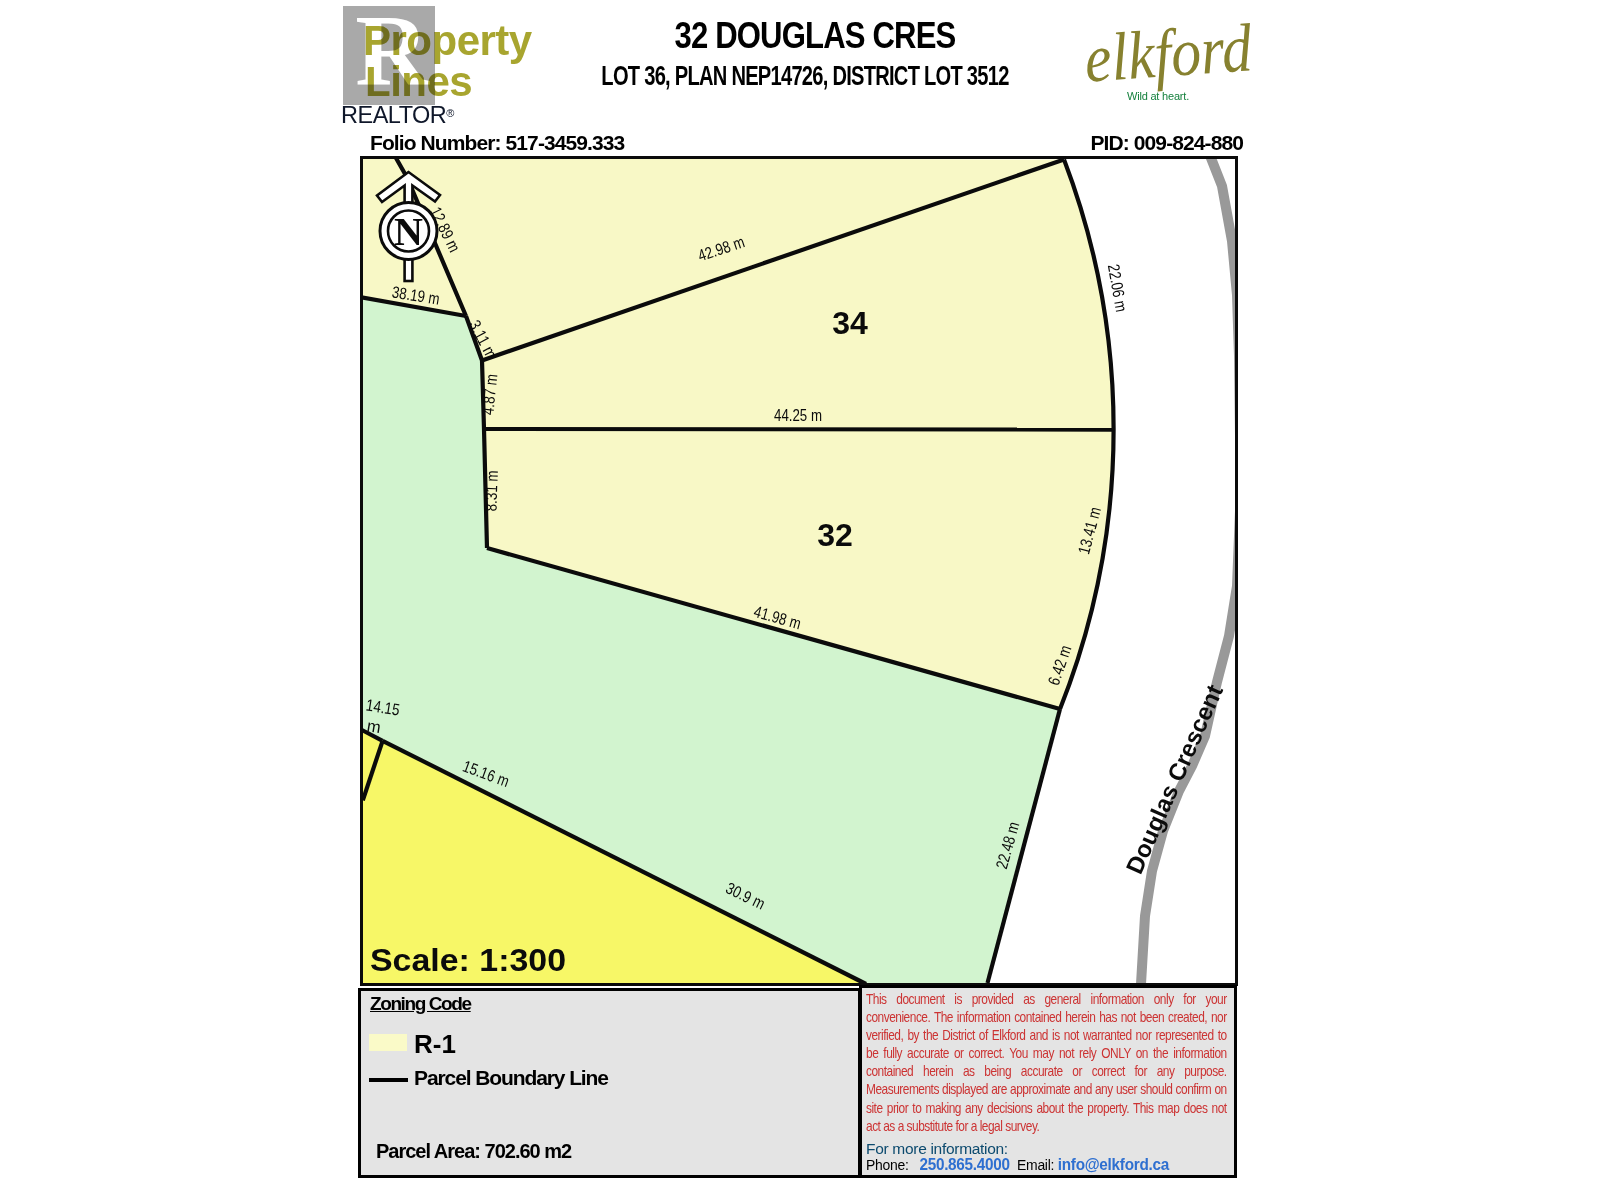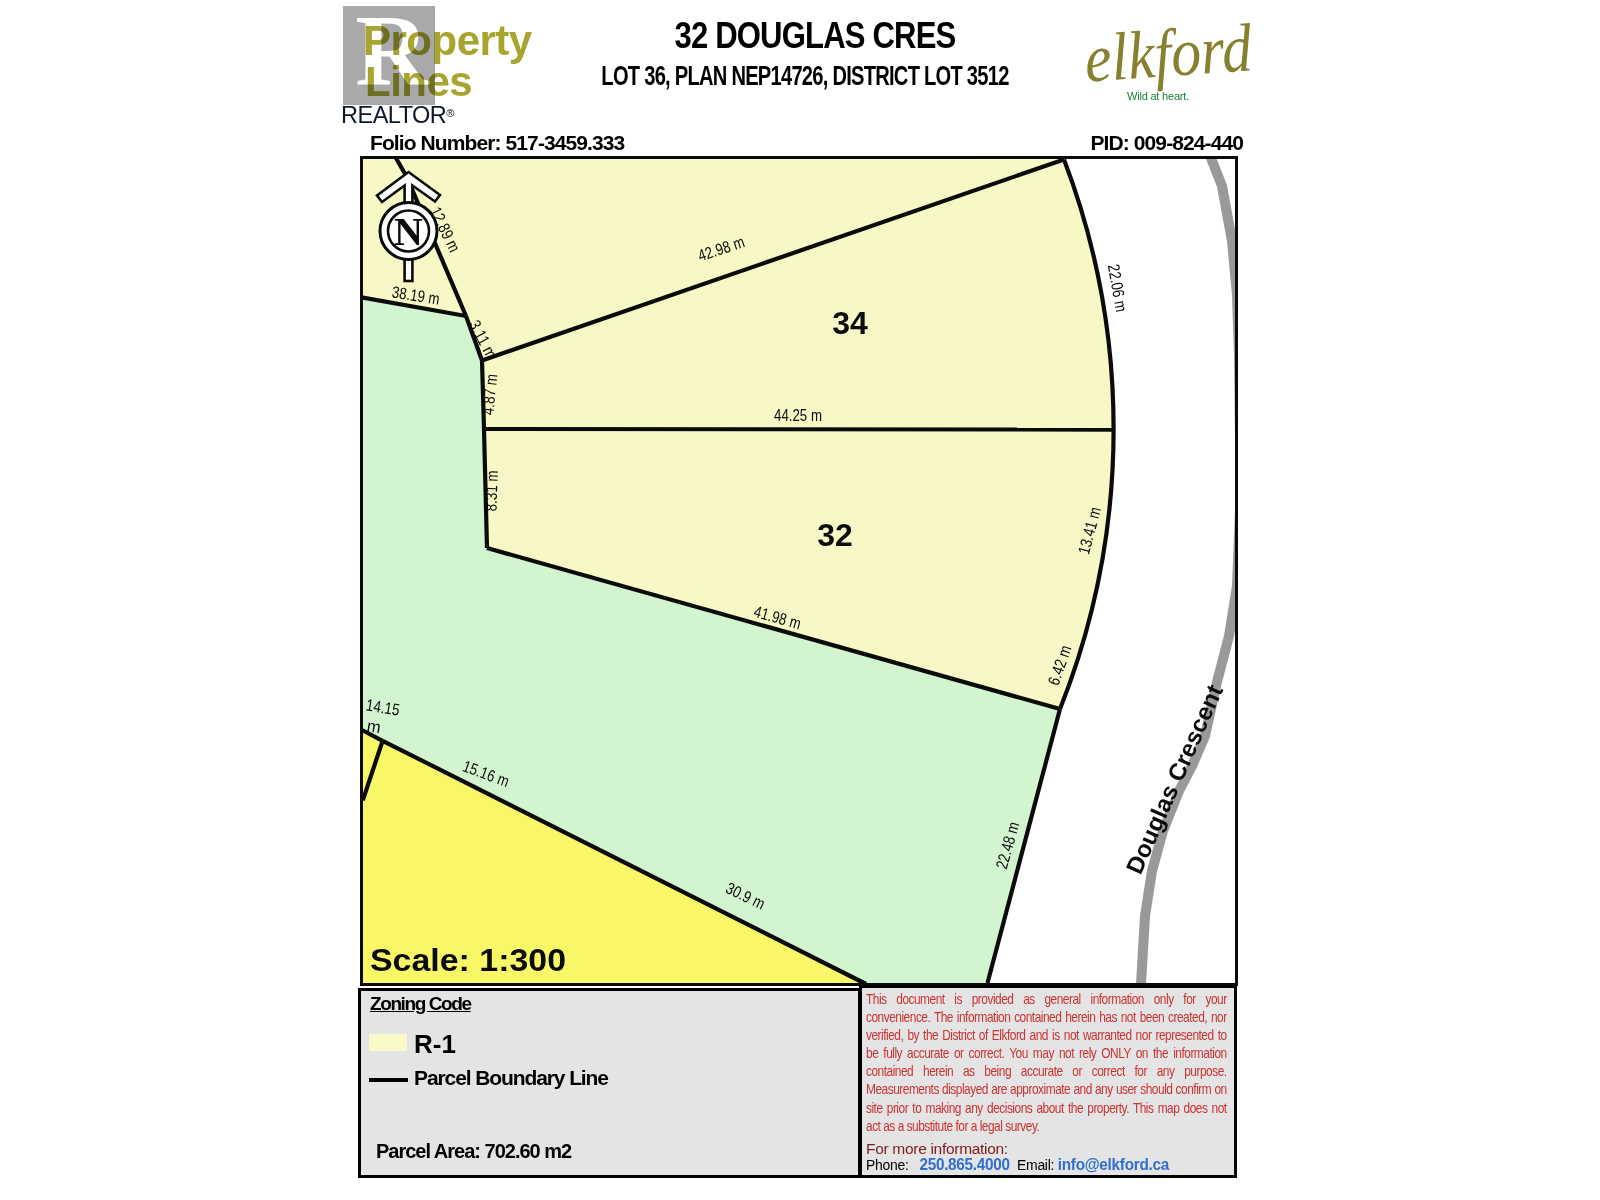--- a/index.html
+++ b/index.html
@@ -22,21 +22,21 @@
   <div class="abs" style="left:500px;top:15px;width:630px;text-align:center;font-weight:bold;font-size:37px;letter-spacing:-1px;color:#000;transform:scaleX(0.84);">32 DOUGLAS CRES</div>
 
   <div class="abs" style="left:490px;top:61px;width:630px;text-align:center;font-weight:bold;font-size:27px;letter-spacing:-1px;color:#000;transform:scaleX(0.745);">LOT 36, PLAN NEP14726, DISTRICT LOT 3512</div>
 
   <div class="abs" style="left:1082px;top:20px;width:190px;height:90px;color:#87812f;font-family:'Liberation Serif',serif;font-style:italic;font-weight:normal;font-size:68px;transform:rotate(-4deg) scaleX(0.88);transform-origin:0 0;">elkford</div>
 
   <div class="abs" style="left:1127px;top:90px;color:#15803d;font-size:11px;letter-spacing:-0.2px;">Wild at heart.</div>
 
   <div class="abs" style="left:370px;top:131px;font-weight:bold;font-size:21px;letter-spacing:-0.9px;">Folio Number: 517-3459.333</div>
 
-  <div class="abs" style="left:1043px;top:131px;width:200px;text-align:right;font-weight:bold;font-size:21px;letter-spacing:-0.9px;">PID: 009-824-440</div>
+  <div class="abs" style="left:1043px;top:131px;width:200px;text-align:right;font-weight:bold;font-size:21px;letter-spacing:-0.9px;">PID: 009-824-880</div>
 
   <svg class="abs" style="left:360px;top:156px;" width="878" height="831" viewBox="0 0 878 831">
 
     <rect x="0" y="0" width="878" height="831" fill="#ffffff"></rect>
 
     <path d="M 2,2 L 704,3.5 A 757.6 757.6 0 0 1 753.6,273.6 A 757.6 757.6 0 0 1 700,553 L 127,392 L 124,273 L 122,204.5 L 106,160 L 0,141 Z" fill="#f8f8c6"></path>
 
     <path d="M 0,141 L 106,160 L 122,204.5 L 124,273 L 127,392 L 700,553 L 627.5,827 L 506,828 L 22.6,584.8 L 0,573 Z" fill="#d2f4cf"></path>
 
     <path d="M 0,573 L 22.6,584.8 L 506,828 L 0,828 Z" fill="#f7f767"></path>
@@ -136,17 +136,17 @@
     <div style="text-align-last:justify;">This document is provided as general information only for your</div>
     <div style="text-align-last:justify;">convenience. The information contained herein has not been created, nor</div>
     <div style="text-align-last:justify;">verified, by the District of Elkford and is not warranted nor represented to</div>
     <div style="text-align-last:justify;">be fully accurate or correct. You may not rely ONLY on the information</div>
     <div style="text-align-last:justify;">contained herein as being accurate or correct for any purpose.</div>
     <div style="text-align-last:justify;">Measurements displayed are approximate and any user should confirm on</div>
     <div style="text-align-last:justify;">site prior to making any decisions about the property. This map does not</div>
     <div>act as a substitute for a legal survey.</div>
   </div>
 
-  <div class="abs" style="left:866px;top:1141px;color:#7f1d1d;font-size:15.5px;line-height:15px;letter-spacing:-0.3px;">For more information:</div>
+  <div class="abs" style="left:866px;top:1141px;color:#0c4a6e;font-size:15.5px;line-height:15px;letter-spacing:-0.3px;">For more information:</div>
 
   <div class="abs" style="left:866px;top:1155px;color:#000;font-size:15.5px;letter-spacing:-0.3px;transform:scaleX(0.9);transform-origin:0 0;white-space:nowrap;">Phone:&nbsp;&nbsp; <span style="color:#2e6fd0;font-weight:bold;font-size:17px;">250.865.4000</span>&nbsp; Email: <span style="color:#2e6fd0;font-weight:bold;font-size:17px;">info@elkford.ca</span></div>
 
 </div>
 
 </body></html>

